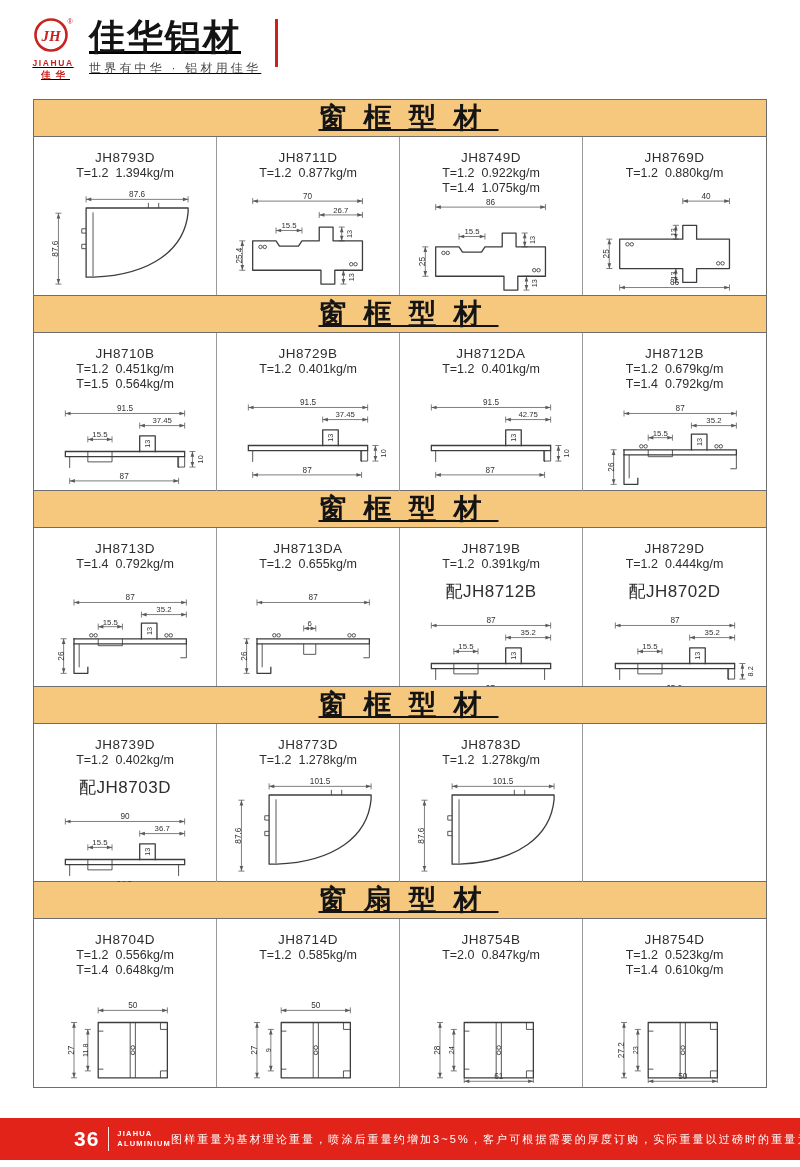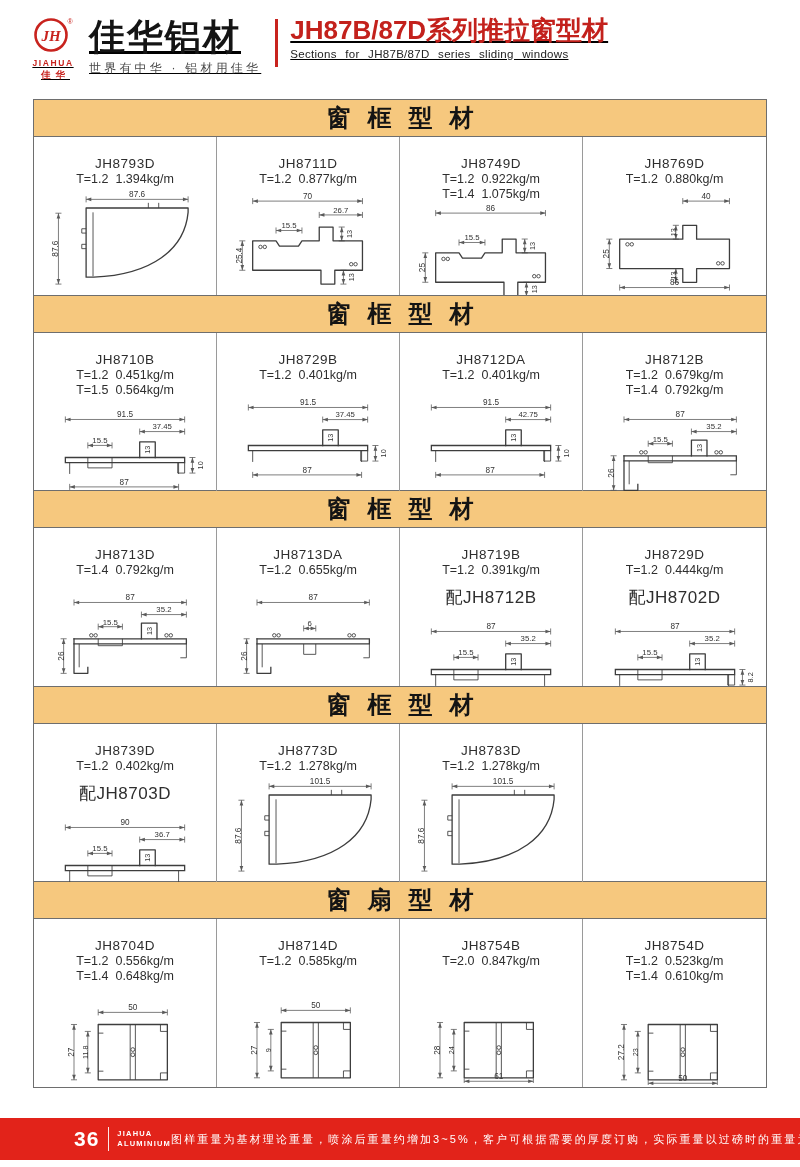--- a/index.html
+++ b/index.html
@@ -16,26 +16,26 @@
   .brand{font-size:36px;font-weight:bold;color:#141414;line-height:1.15;letter-spacing:2px;white-space:nowrap;}
   .tagline{font-size:12px;color:#4a4a4a;letter-spacing:3.2px;margin-top:3px;white-space:nowrap;}
   .hdr-divider{width:3px;height:48px;background:#c8231e;margin:3px 12px 0 14px;flex:none;}
   .title-cn{font-size:26px;font-weight:bold;color:#c3211c;line-height:1.1;white-space:nowrap;}
   .title-en{font-size:11.5px;color:#222;margin-top:3px;word-spacing:5px;letter-spacing:.3px;}
 
   
   #sections{position:absolute;top:99px;left:33px;width:734px;}
   .sec{border:1.5px solid #6e6e6e;margin-bottom:-1.5px;background:#fff;}
   .sec-title{background:#f6c87e;border-bottom:1.5px solid #6e6e6e;height:36px;display:flex;align-items:center;
-             justify-content:center;font-size:24px;font-weight:bold;color:#141414;
-             letter-spacing:17px;text-indent:17px;}
+             justify-content:center;font-size:28px;font-weight:bold;color:#141414;
+             letter-spacing:17px;text-indent:17px;text-decoration:underline;}
   .sec-grid{display:grid;grid-template-columns:repeat(4,1fr);height:158px;}
   .sec-grid.tall{height:168px;}
   .cell{border-right:1px solid #9a9a9a;display:flex;flex-direction:column;align-items:center;
-        padding-top:19px;overflow:hidden;min-width:0;}
+        padding-top:13px;overflow:hidden;min-width:0;}
   .cell:last-child{border-right:none;}
   .code{font-size:13.5px;color:#2e2e2e;letter-spacing:.5px;}
   .spec{font-size:12.5px;color:#2e2e2e;white-space:pre;margin-top:1px;}
   .aux{font-size:17px;color:#2e2e2e;margin-top:9px;letter-spacing:.5px;}
   .drawing{width:176px;height:102px;margin-top:auto;margin-bottom:4px;flex:none;}
 
   
   .pf{stroke:#3d3d3d;stroke-width:1.5;fill:none;stroke-linejoin:round;stroke-linecap:square;}
   .pf2{stroke:#3d3d3d;stroke-width:1;fill:none;stroke-linejoin:round;}
   .dl{stroke:#5a5a5a;stroke-width:.9;fill:none;}
@@ -63,24 +63,20 @@
         <text x="40" y="8" text-anchor="middle" font-size="7" fill="#c8231e">®</text>
       </svg>
       <div class="logo-en">JIAHUA</div>
       <div class="logo-cn">佳华</div>
     </div>
     <div class="brand-col">
       <div class="brand">佳华铝材</div>
       <div class="tagline">世界有中华 · 铝材用佳华</div>
     </div>
     <div class="hdr-divider"></div>
-    <div class="title-col">
-      <div class="title-cn">JH87B/87D系列推拉窗型材</div>
-      <div class="title-en">Sections for JH87B/87D series sliding windows</div>
-    </div>
   </header>
 
   <main id="sections">
       <section class="sec">
         <div class="sec-title">窗框型材</div>
         <div class="sec-grid">
           <div class="cell">
             <div class="code">JH8793D</div>
             <div class="spec">T=1.2  1.394kg/m</div>
             <svg class="drawing" viewBox="0 0 178 118">

